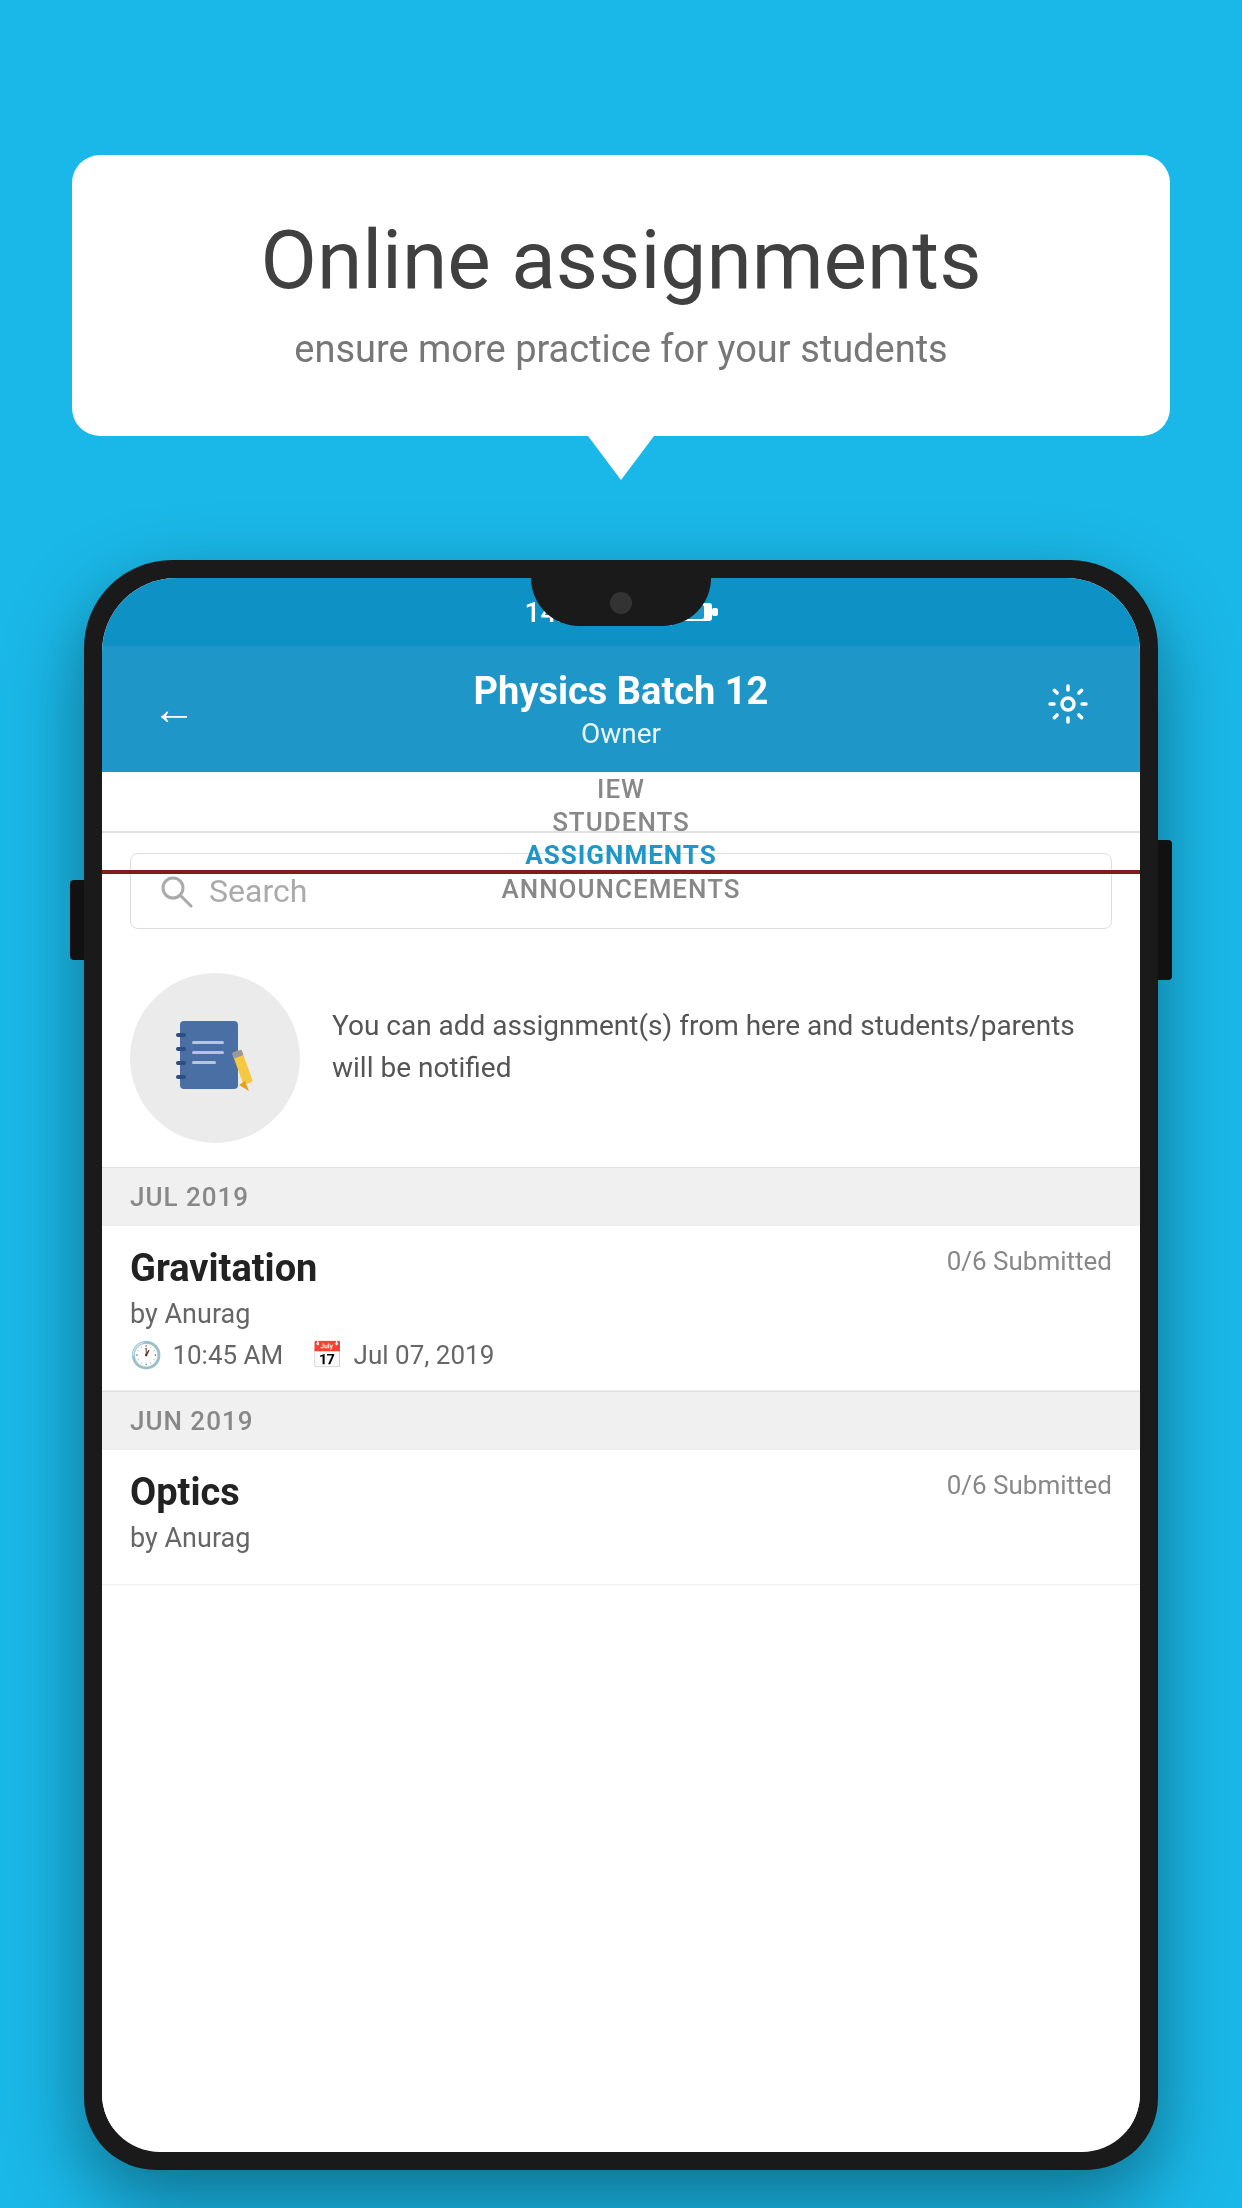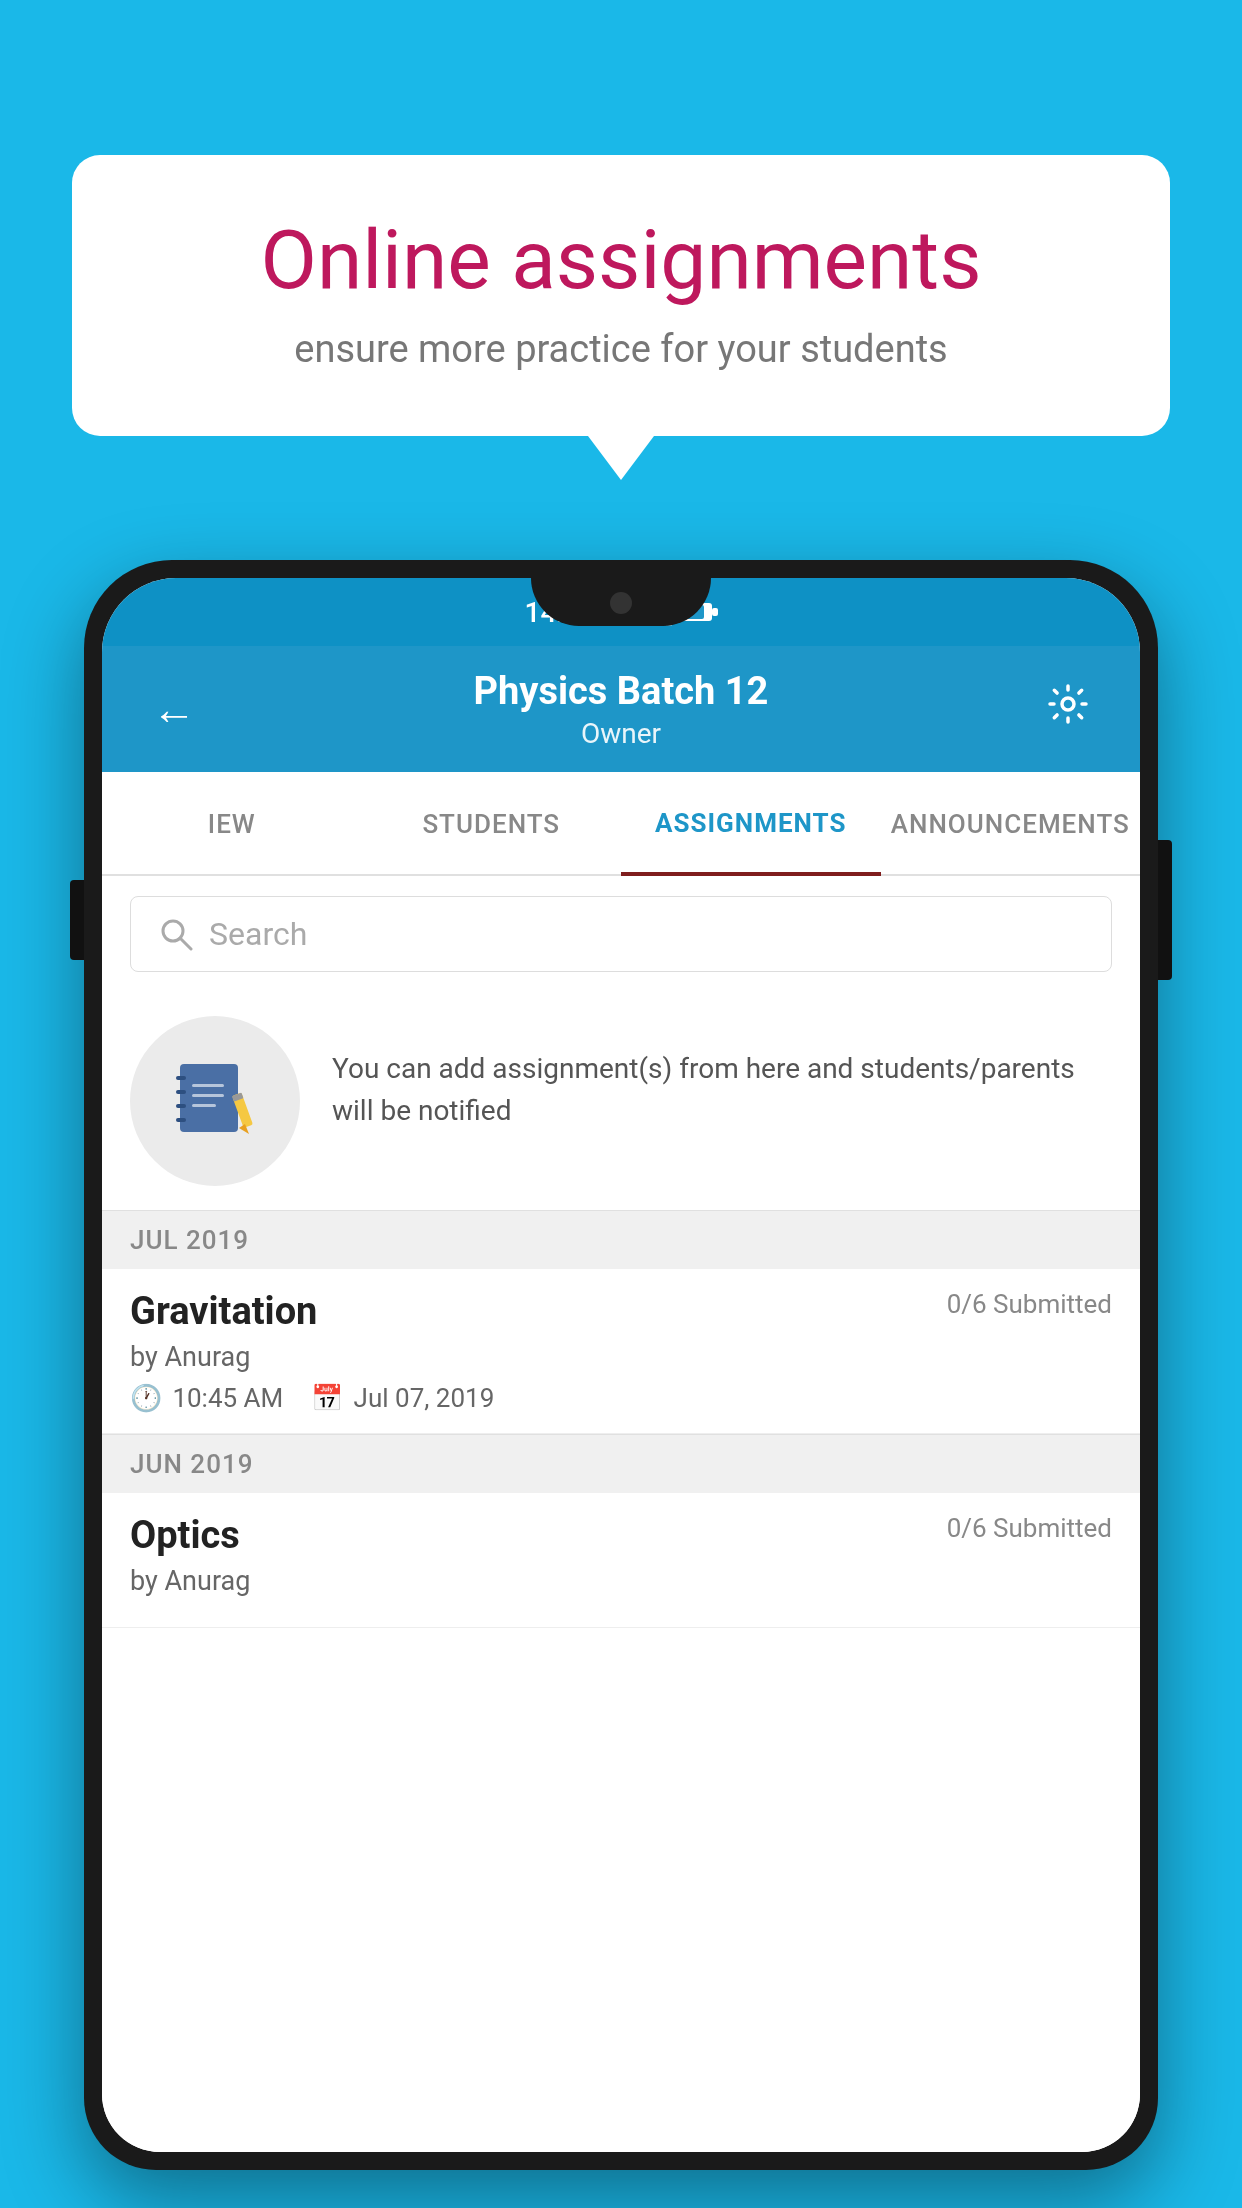--- a/index.html
+++ b/index.html
@@ -36,21 +36,21 @@
       transform: translateX(-50%);
       width: 0;
       height: 0;
       border-left: 36px solid transparent;
       border-right: 36px solid transparent;
       border-top: 48px solid white;
     }
 
     .bubble-title {
       font-size: 82px;
-      color: #be185d;
+      color: #404040;
       font-weight: 400;
       text-align: center;
       line-height: 1.1;
       margin-bottom: 22px;
     }
 
     .bubble-subtitle {
       font-size: 38px;
       color: #777;
       text-align: center;
@@ -194,21 +194,22 @@
       font-size: 44px;
       cursor: pointer;
       padding: 10px;
     }
 
     
     .tabs-bar {
       background: white;
       display: flex;
       border-bottom: 2px solid #e0e0e0;
-      height: 104px;
+      height: 61px;
+      flex-direction: column;
     }
 
     .tab-item {
       flex: 1;
       display: flex;
       align-items: center;
       justify-content: center;
       font-size: 26px;
       color: #888;
       font-weight: 500;

